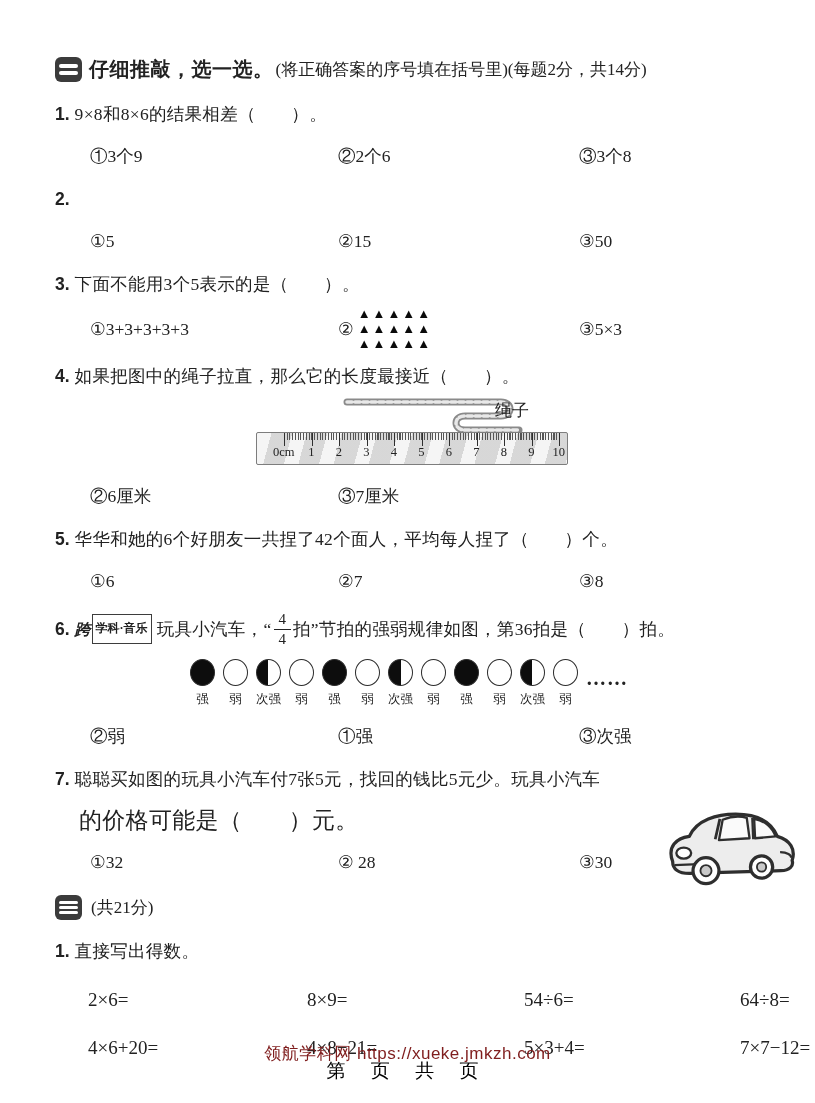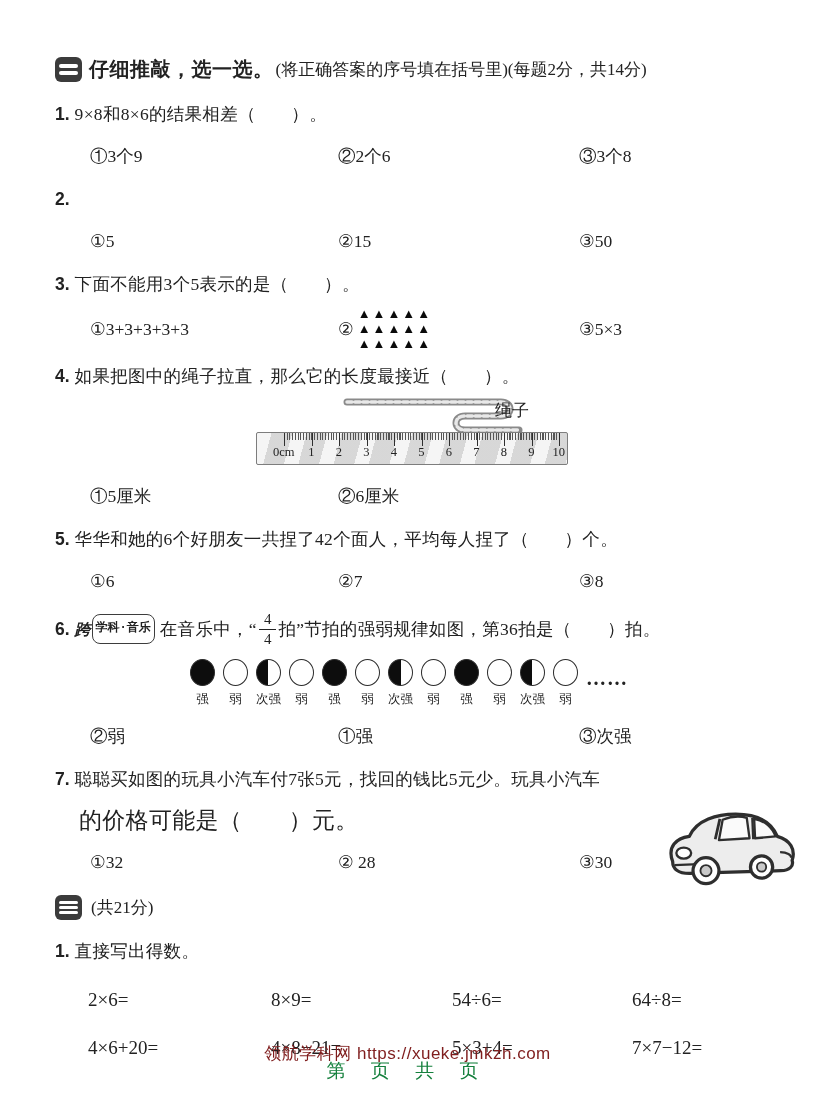--- a/index.html
+++ b/index.html
@@ -42,48 +42,48 @@
   .ticks-minor{position:absolute;top:0;left:27px;width:277px;height:7px;
     background:repeating-linear-gradient(90deg,#555 0 1px,transparent 1px 2.75px);}
   .ticks-major{position:absolute;top:0;left:27px;width:277px;height:13px;
     background:repeating-linear-gradient(90deg,#2f2f2f 0 1px,transparent 1px 27.5px);}
   .ruler-labels{position:absolute;top:12px;left:13px;display:flex;}
   .ruler-labels span{width:27.5px;text-align:center;font-size:12.5px;white-space:nowrap;}
   
   .badge{display:inline-flex;align-items:center;margin-right:5px;vertical-align:2px;}
   .badge-k{font-family:"Liberation Sans","DejaVu Sans",sans-serif;font-weight:bold;
     font-style:italic;font-size:16px;margin-right:1px;}
-  .badge-box{border:1.5px solid #3d3d3d;border-radius:8px;padding:0 3px 1px 3px;
-    font-size:12px;font-family:Liberation Mono, monospace;font-weight:bold;}
+  .badge-box{border:1.5px solid #3d3d3d;border-radius:0;padding:0 3px 1px 3px;
+    font-size:12px;font-family:Liberation Serif, serif;font-weight:bold;}
   .frac{display:inline-flex;flex-direction:column;align-items:center;
     vertical-align:-10px;line-height:1.1;font-size:15px;margin:0 2px;}
   .frac .fnum{border-bottom:1.5px solid #222;padding:0 5px 1px 5px;}
   .frac .fden{padding-top:1px;}
   .q6-line{align-items:center;}
   .beats{display:flex;align-items:flex-start;gap:8px;margin:12px 0 8px 135px;}
   .beat{display:flex;flex-direction:column;align-items:center;gap:5px;}
   .beat-circle{width:25px;height:27px;border:1.6px solid #2c2c2c;border-radius:50%;
     box-sizing:border-box;background:#fff;}
   .beat[data-type="filled"] .beat-circle{background:#0d0d0d;}
   .beat[data-type="half"] .beat-circle{background:linear-gradient(90deg,#0d0d0d 50%,#fff 50%);}
   .beat-label{font-size:12.5px;white-space:nowrap;}
   .beats-dots{align-self:flex-start;margin-top:8px;font-size:20px;font-weight:bold;letter-spacing:1px;}
   
   .q7{position:relative;}
   .car-svg{position:absolute;right:-12px;top:38px;}
   
   .sub-q{margin-top:26px;}
   .calc-row{display:grid;grid-template-columns:183px 181px 180px 1fr;
-    padding-left:33px;font-size:19px;line-height:26px;margin-top:22px;}
+    padding-left:33px;font-size:19px;line-height:26px;margin-top:22px;gap:36px;}
   
   .footer{position:absolute;left:0;top:1042px;width:815px;text-align:center;}
   .watermark{font-family:"Liberation Sans","DejaVu Sans",sans-serif;
     font-size:17px;color:#7f1d1d;letter-spacing:.5px;}
   .page-label{font-family:"Liberation Sans","DejaVu Sans",sans-serif;
-    font-size:19px;color:#15803d;letter-spacing:10px;margin-top:-7px;}
+    font-size:19px;color:#000000;letter-spacing:10px;margin-top:-7px;}
 </style>
 </head>
 <body>
 
 <div class="page">
 
   <div class="sec-header">
     <span class="sec-icon">
       <span class="bar"></span>
       <span class="bar"></span>
@@ -157,22 +157,22 @@
           <span>5</span>
           <span>6</span>
           <span>7</span>
           <span>8</span>
           <span>9</span>
           <span>10</span>
         </div>
       </div>
     </div>
     <div class="opts">
-      <span>①5厘米</span>
       <span>②6厘米</span>
+      <span>③7厘米</span>
     </div>
   </div>
 
   <div class="q">
     <div class="q-line">
       <span class="q-num">5.</span>
       <span class="q-text">华华和她的6个好朋友一共捏了42个面人，平均每人捏了（　　）个。</span>
     </div>
     <div class="opts">
       <span>①6</span>
@@ -181,21 +181,21 @@
     </div>
   </div>
 
   <div class="q">
     <div class="q-line q6-line">
       <span class="q-num">6.</span>
       <span class="badge">
         <span class="badge-k">跨</span>
         <span class="badge-box">学科·音乐</span>
       </span>
-      <span class="q-text">在音乐中，“</span>
+      <span class="q-text">玩具小汽车，“</span>
       <span class="frac">
         <span class="fnum">4</span>
         <span class="fden">4</span>
       </span>
       <span class="q-text">拍”节拍的强弱规律如图，第36拍是（　　）拍。</span>
     </div>
     <div class="beats">
       <span class="beat" data-type="filled">
           <span class="beat-circle"></span>
           <span class="beat-label">强</span>

